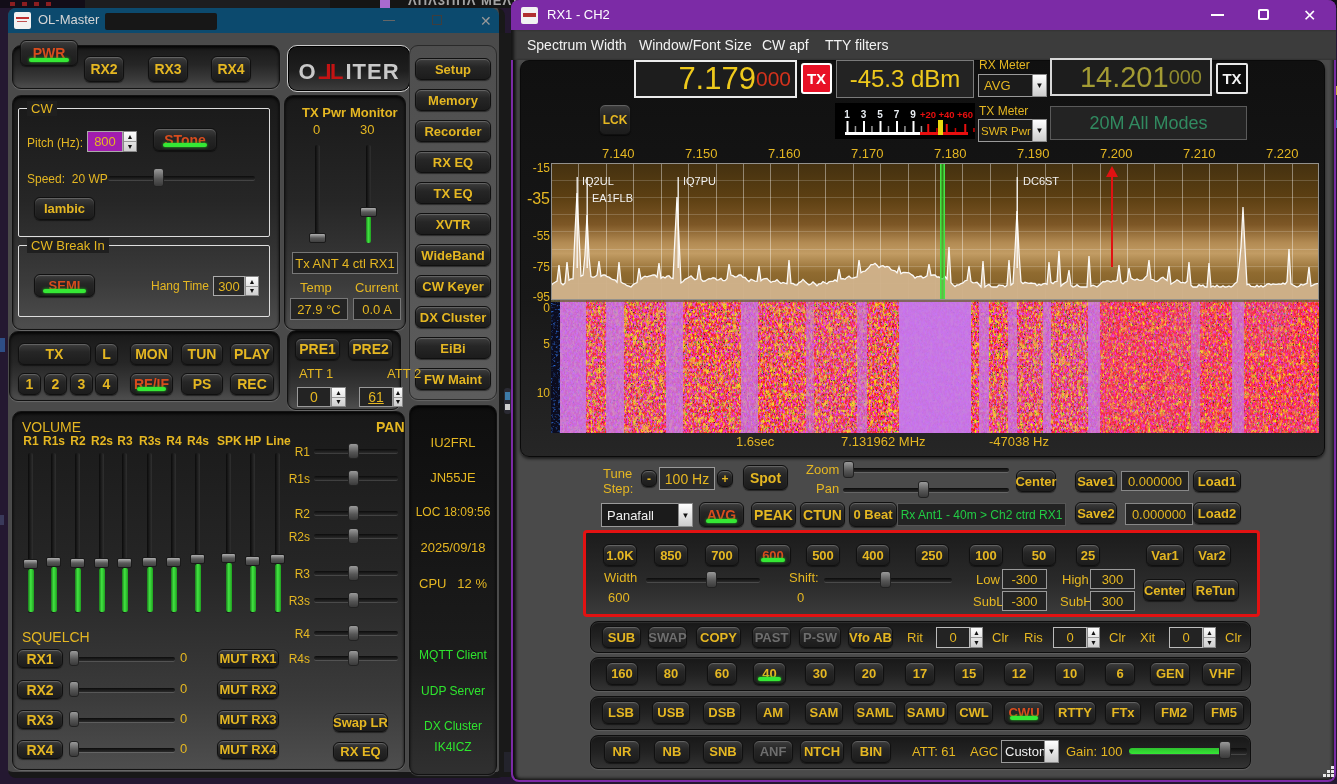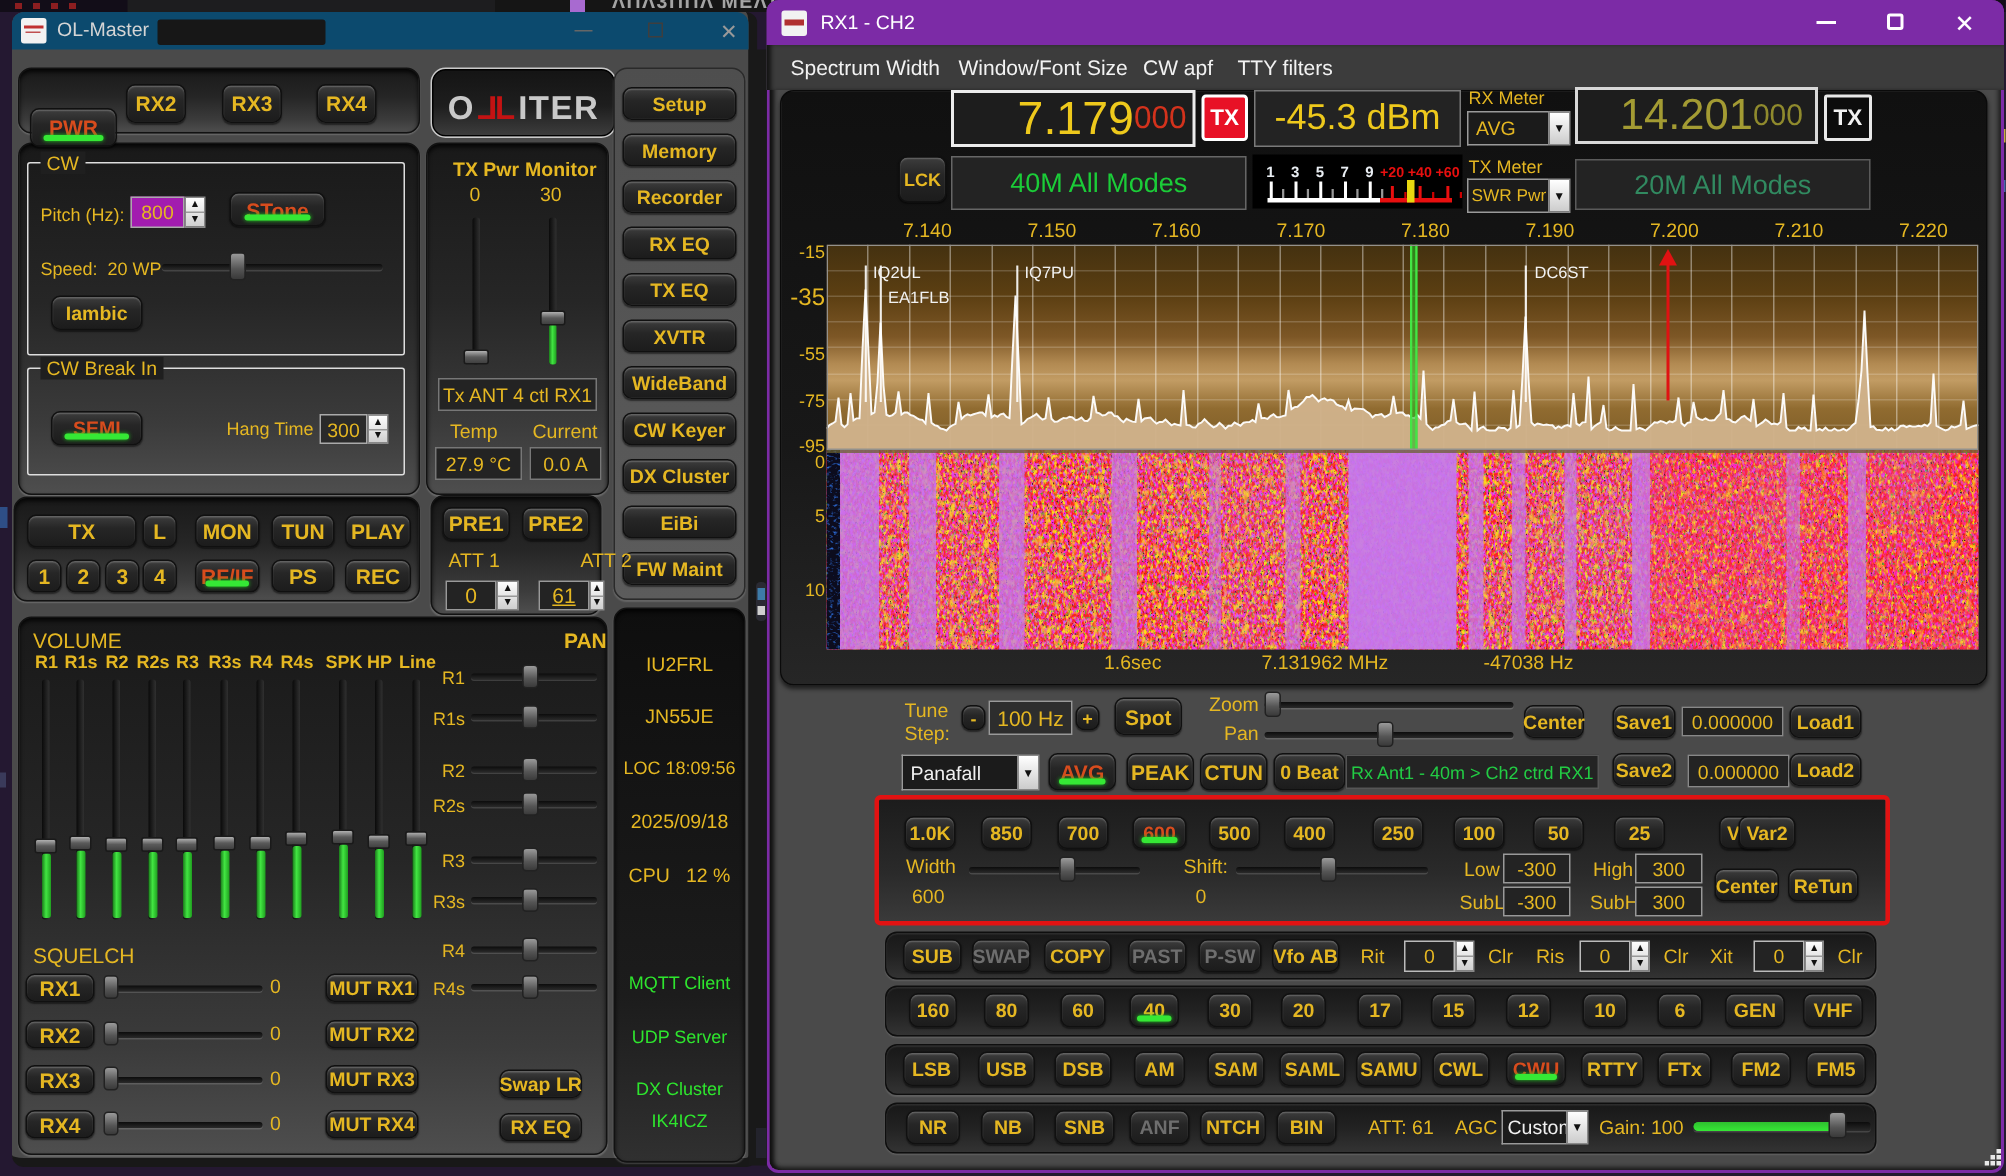--- a/index.html
+++ b/index.html
@@ -67,21 +67,21 @@
   <div class="pnl" style="left:4px;top:37px;width:268px;height:44px;"></div>
   <div class="abs" style="left:279px;top:37px;width:124px;height:47px;background:linear-gradient(180deg,#141414 0%,#1e1e1e 55%,#3e3e3e 100%);border-radius:10px;border:1px solid #c9c9c9;box-shadow:inset 0 0 0 1px #000;"></div>
   <div class="lpnl" style="left:401px;top:37px;width:88px;height:355px;"></div>
   <div class="pnl" style="left:4px;top:87px;width:268px;height:235px;"></div>
   <div class="pnl" style="left:276px;top:87px;width:122px;height:235px;"></div>
   <div class="pnl" style="left:1px;top:323px;width:271px;height:70px;"></div>
   <div class="pnl" style="left:279px;top:322px;width:114px;height:80px;"></div>
   <div class="pnl" style="left:4px;top:403px;width:393px;height:359px;"></div>
   <div class="pnl" style="left:401px;top:397px;width:88px;height:370px;background:linear-gradient(180deg,#0e0e0e,#1c1c1c 70%,#303030);"></div>
 
-  <div class="btn act ul" style="left:12px;top:64px;width:58px;height:26px;">PWR</div>
+  <div class="btn act ul" style="left:12px;top:32px;width:58px;height:26px;">PWR</div>
   <div class="btn" style="left:76px;top:48px;width:40px;height:26px;">RX2</div>
   <div class="btn" style="left:140px;top:48px;width:40px;height:26px;">RX3</div>
   <div class="btn" style="left:203px;top:48px;width:40px;height:26px;">RX4</div>
 
   <div class="abs" style="left:279px;top:51px;width:124px;height:26px;text-align:center;font-size:22px;font-weight:700;letter-spacing:1px;color:#c9c9c9;">O<span style="color:#c31313;"><span style="display:inline-block;transform:scaleX(-1);">L</span><span style="display:inline-block;margin-left:-1px;">L</span></span><span style="margin-left:1px;">ITER</span></div>
 
   <div class="btn sm" style="left:407px;top:50px;width:76px;height:22px;">Setup</div>
   <div class="btn sm" style="left:407px;top:81px;width:76px;height:22px;">Memory</div>
   <div class="btn sm" style="left:407px;top:112px;width:76px;height:22px;">Recorder</div>
   <div class="btn sm" style="left:407px;top:143px;width:76px;height:22px;">RX EQ</div>
@@ -443,21 +443,20 @@
   <div class="abs" style="left:288px;top:63px;width:31px;height:31px;background:#e81126;border:2px solid #fff;border-radius:3px;color:#fff;font-weight:700;font-size:15px;display:flex;align-items:center;justify-content:center;">TX</div>
   <div class="ibox" style="left:323px;top:60px;width:138px;height:38px;border:1px solid #7a7a7a;font-size:24px;color:#eec91c;">-45.3 dBm</div>
   <div class="yl" style="left:466px;top:58px;font-size:12px;">RX Meter</div>
   <div class="ddl" style="left:465px;top:74px;width:69px;height:23px;">
       <div class="box">AVG</div>
       <div class="ar">▼</div>
     </div>
   <div class="ibox" style="left:537px;top:58px;width:162px;height:38px;border:2px solid #d8d8d8;background:#1d1d1d;justify-content:flex-end;padding-right:8px;font-size:29px;color:#a39b33;">14.201<span style="font-size:20px;color:#8f8a2d;">000</span></div>
   <div class="abs" style="left:703px;top:63px;width:32px;height:31px;background:#0c0c0c;border:2px solid #e8e8e8;border-radius:2px;color:#f2f2f2;font-weight:700;font-size:15px;display:flex;align-items:center;justify-content:center;">TX</div>
   <div class="btn" style="left:86px;top:104px;width:32px;height:31px;font-size:12px;">LCK</div>
-  <div class="ibox" style="left:121px;top:104px;width:197px;height:36px;border:1px solid #666;color:#1bcc38;font-size:18px;">40M All Modes</div>
   <div class="abs" id="smeter" style="left:322px;top:103px;width:140px;height:36px;background:#000;"><svg width="140" height="36">
         <g font-family="Liberation Sans" font-size="10" font-weight="700">
           <text x="12" y="15" fill="#e9eef3" text-anchor="middle">1</text>
           <rect x="11.5" y="18" width="2" height="11" fill="#fff"></rect>
           <rect x="19.7" y="23" width="1.5" height="6" fill="#999"></rect>
           <text x="28.5" y="15" fill="#e9eef3" text-anchor="middle">3</text>
           <rect x="28" y="18" width="2" height="11" fill="#fff"></rect>
           <rect x="36.2" y="23" width="1.5" height="6" fill="#999"></rect>
           <text x="45" y="15" fill="#e9eef3" text-anchor="middle">5</text>
           <rect x="44.5" y="18" width="2" height="11" fill="#fff"></rect>
@@ -550,23 +549,23 @@
   <div class="abs" id="fwbtns" style="left:0;top:0;width:0;height:0;">
       <div class="btn sm" style="left:90px;top:544px;width:34px;height:22px;">1.0K</div>
       <div class="btn sm" style="left:141px;top:544px;width:34px;height:22px;">850</div>
       <div class="btn sm" style="left:192px;top:544px;width:34px;height:22px;">700</div>
       <div class="btn act ul sm" style="left:242px;top:544px;width:36px;height:22px;">600</div>
       <div class="btn sm" style="left:293px;top:544px;width:34px;height:22px;">500</div>
       <div class="btn sm" style="left:343px;top:544px;width:34px;height:22px;">400</div>
       <div class="btn sm" style="left:402px;top:544px;width:34px;height:22px;">250</div>
       <div class="btn sm" style="left:456px;top:544px;width:34px;height:22px;">100</div>
       <div class="btn sm" style="left:509px;top:544px;width:34px;height:22px;">50</div>
-      <div class="btn sm" style="left:563px;top:544px;width:34px;height:22px;">25</div>
+      <div class="btn sm" style="left:563px;top:544px;width:24px;height:22px;">25</div>
       <div class="btn sm" style="left:633px;top:544px;width:38px;height:22px;">Var1</div>
-      <div class="btn sm" style="left:646px;top:544px;width:38px;height:22px;">Var2</div>
+      <div class="btn sm" style="left:680px;top:544px;width:38px;height:22px;">Var2</div>
     </div>
   <div class="yl" style="left:91px;top:570px;">Width</div>
   <div class="yl" style="left:95px;top:590px;">600</div>
   <div class="hsl" style="left:133px;top:578px;width:114px;"></div>
   <div class="hnd" style="left:193px;top:571px;height:17px;"></div>
   <div class="yl" style="left:276px;top:570px;">Shift:</div>
   <div class="yl" style="left:284px;top:590px;">0</div>
   <div class="hsl" style="left:311px;top:578px;width:128px;"></div>
   <div class="hnd" style="left:367px;top:571px;height:17px;"></div>
   <div class="yl" style="left:463px;top:572px;">Low</div>

